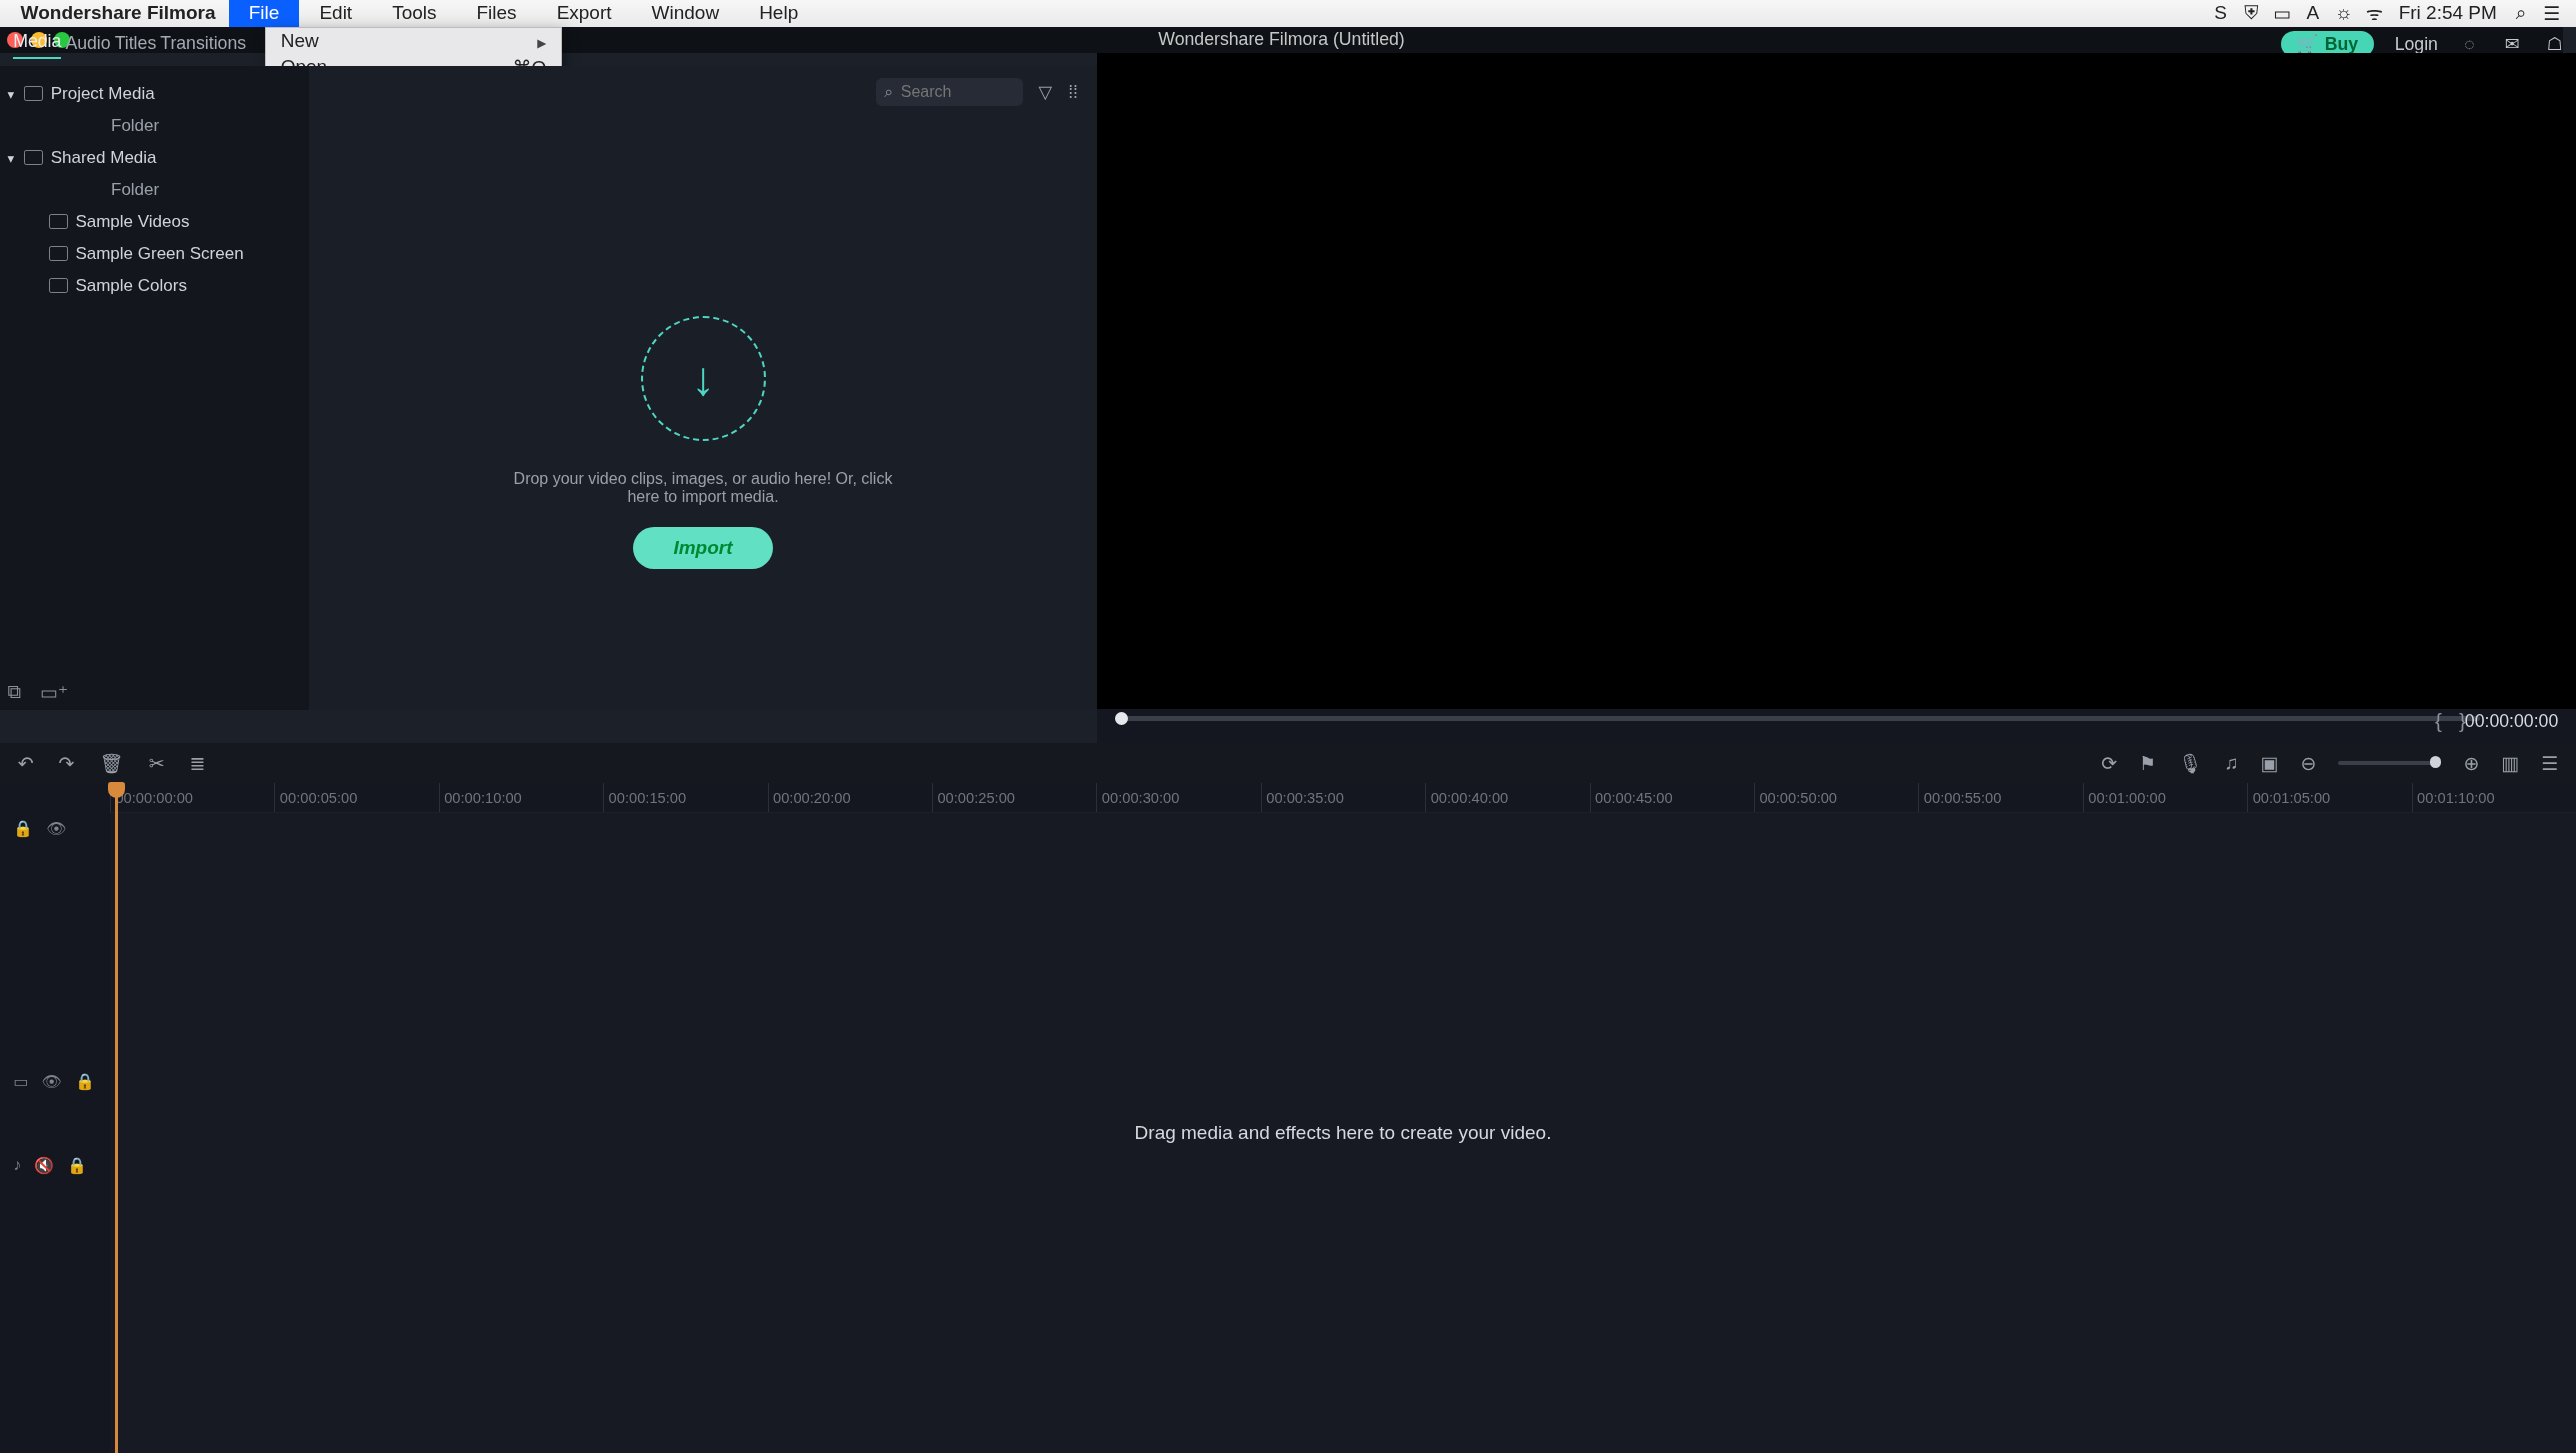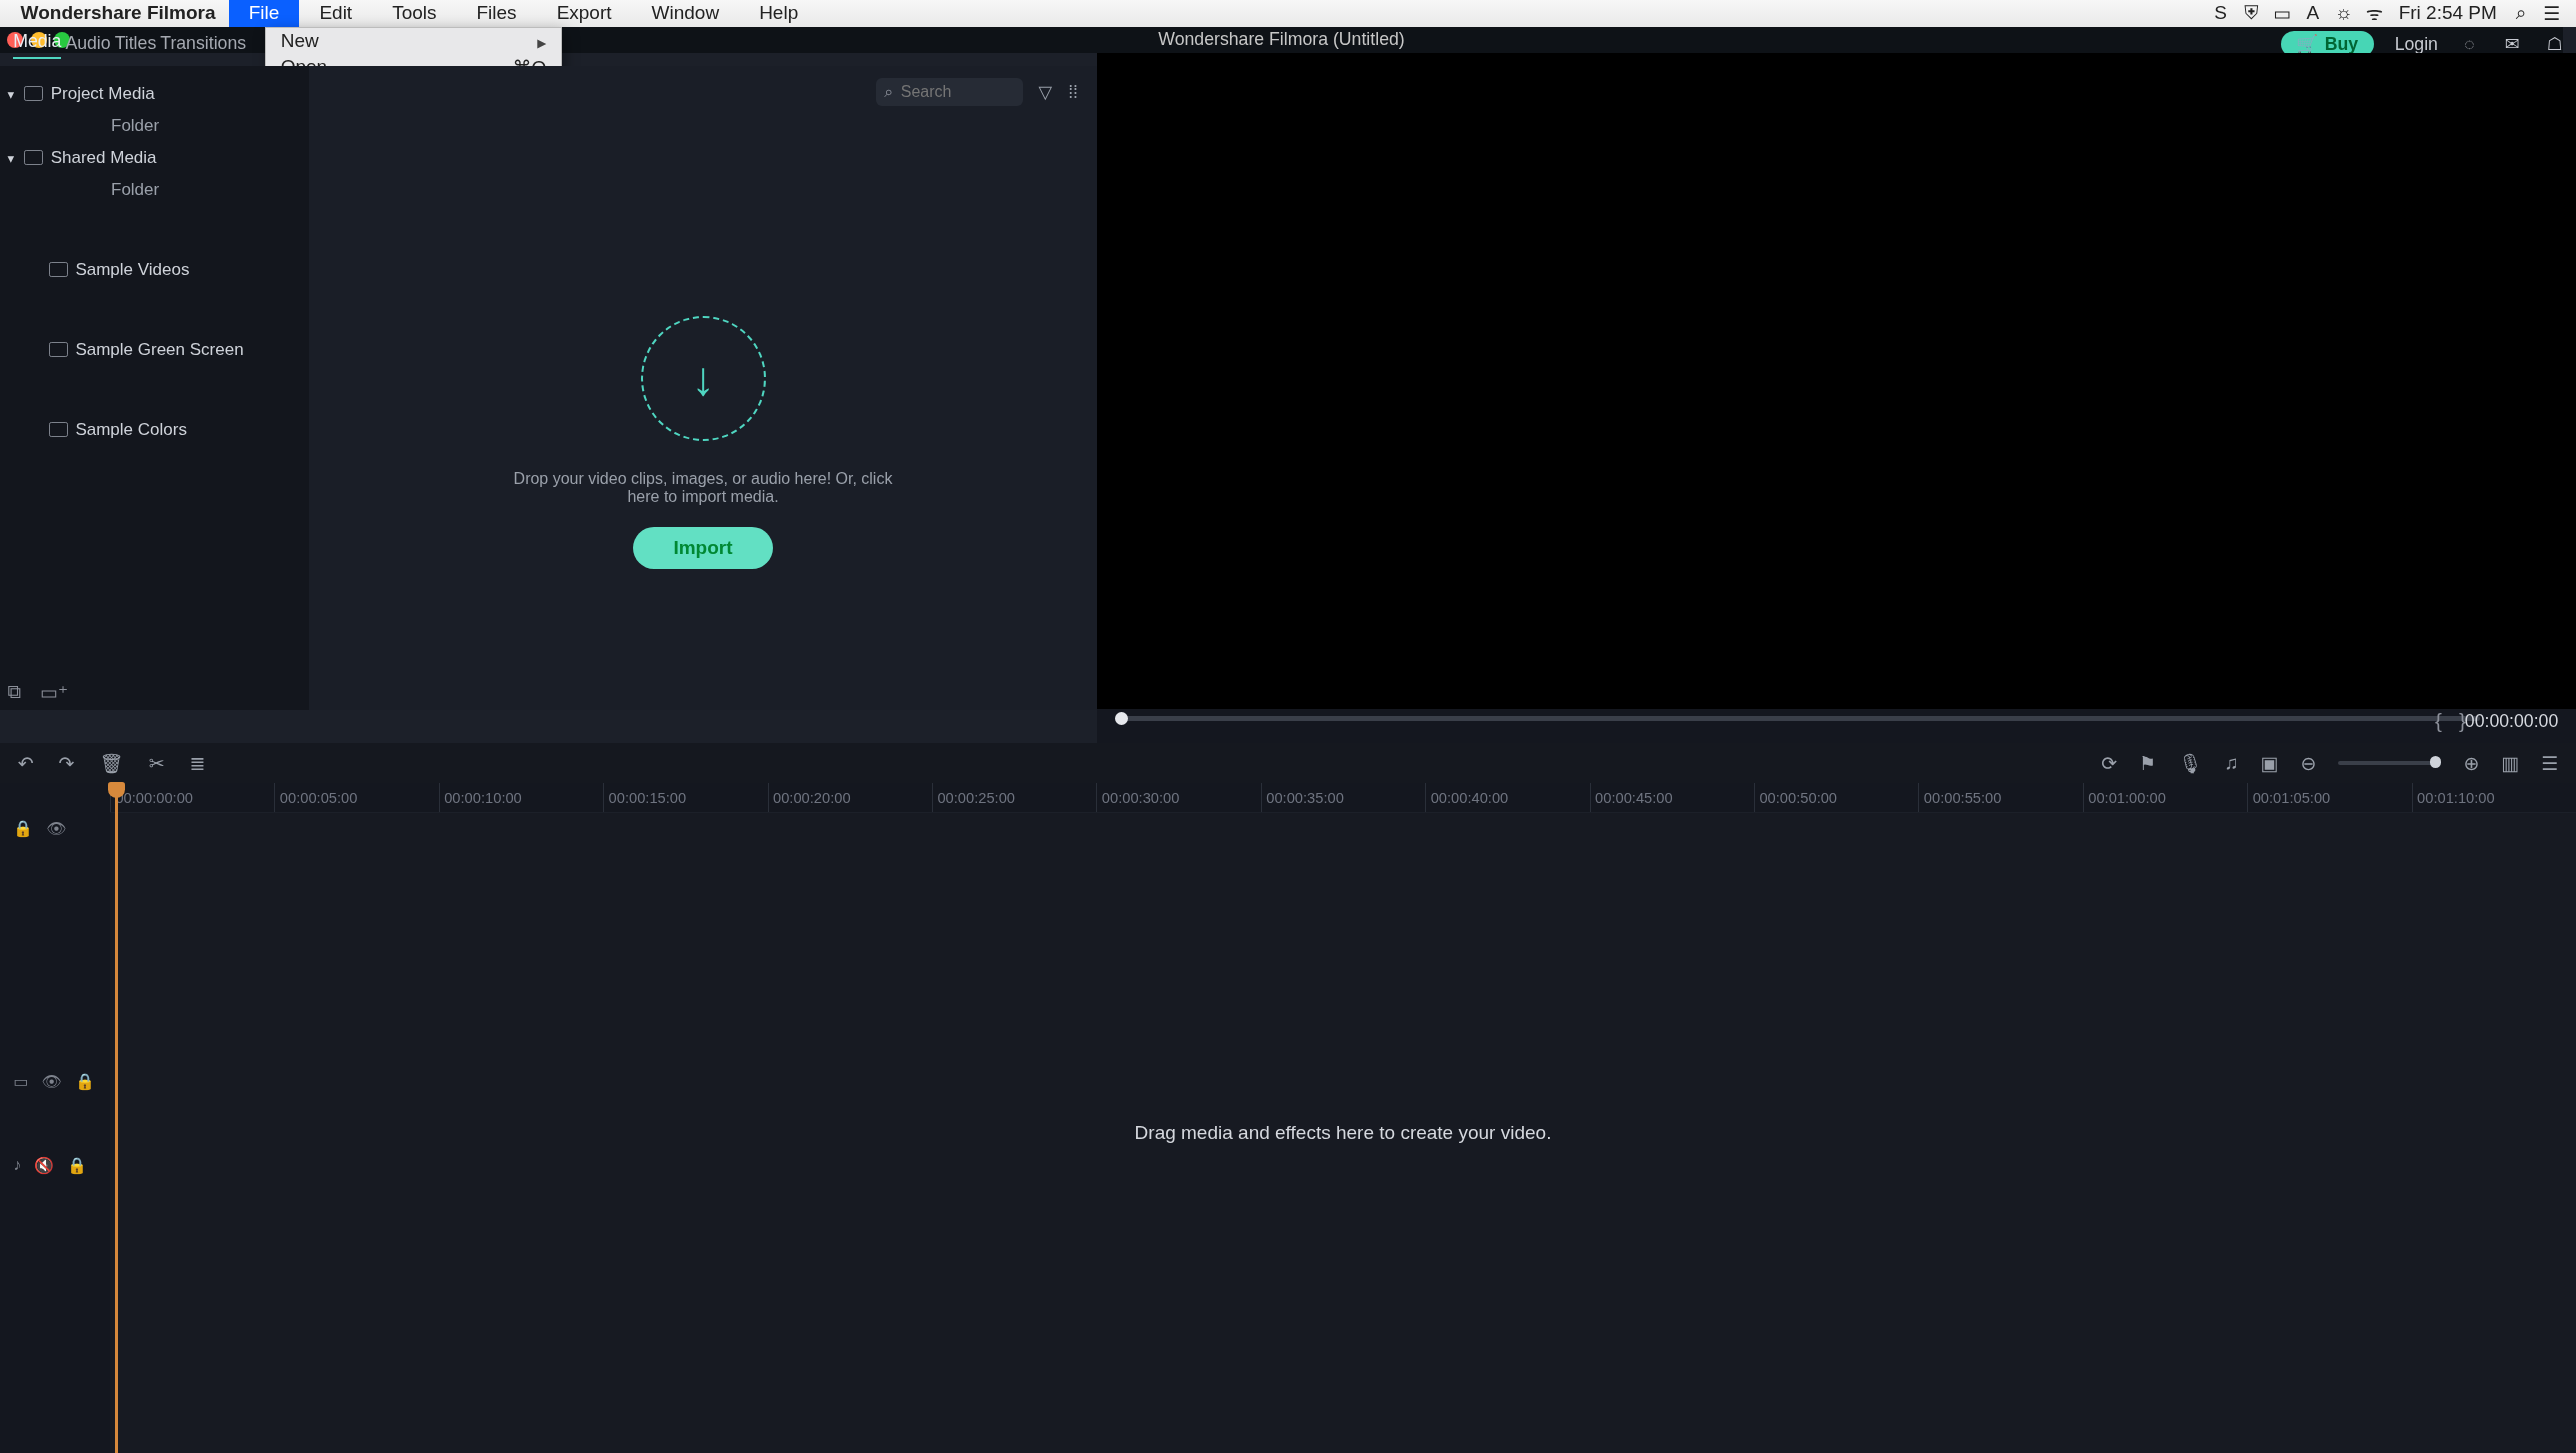--- a/index.html
+++ b/index.html
@@ -41,36 +41,36 @@
 #apptabs .tab.active { color:#eaeef4; border-bottom:2.9px solid #4fd6c1; }
 
 
 #appright { position:absolute; top:28px; right:10.3px; height:32px; display:flex; align-items:center; gap:20.6px; font-size:17.7px; color:#c7cad1; }
 #appright .buy { background:#47d6b5; color:#063; padding:2.9px 16px; border-radius:735px; font-weight:600; display:flex; align-items:center; gap:5.9px; }
 #appright .ico { width:22px; text-align:center; }
 
 
 #sidebar { position:absolute; top:66px; left:0; width:309px; bottom:743px; background:#13161d; font-size:17px; color:#cfd3da; padding-top:11.8px; }
 #sidebar .node { display:flex; align-items:center; height:32px; padding-left:7.4px; gap:7.4px; }
-#sidebar .node.child { padding-left:49px;margin-top:48px; }
+#sidebar .node.child { padding-left:49px; }
 #sidebar .node.child2 { padding-left:79px; color:#9aa0aa;margin-left:32px; }
 .tw::before{content:"▾"; font-size:13.2px; margin-right:2.9px;}
 #sidebar .fico{ width:19px; height:14.7px; border:1.5px solid #7d828c; border-radius:2.2px; }
 
 #sidebar .sbtools { position:absolute; bottom:5.9px; left:7.4px; display:flex; gap:19px; color:#8c909a; font-size:19px;}
 
 #mediapane { position:absolute; top:66px; left:309px; width:788px; bottom:743px; background:#1a1e27; }
 #mediapane .toolbar { position:absolute; top:0; left:0; right:0; height:52px; display:flex; align-items:center; justify-content:flex-end; gap:16px; padding-right:19px; }
 .searchbox { width:147px; height:28px; background:#262b35; border-radius:5.9px; display:flex; align-items:center; padding:0 8.8px; color:#8c909a; font-size:16px; gap:7.4px;}
 .searchbox input { background:transparent; border:none; outline:none; color:#cfd3da; font-size:16px; width:88px;}
 .tbico { color:#9aa0aa; font-size:17.7px; }
 
 #droparea { position:absolute; top:250px; left:50%; transform:translateX(-50%); width:412px; text-align:center; color:#9aa0aa; font-size:16px;}
 #droparea .circle{ width:125px; height:125px; border:2.9px dashed #4fd6c1; border-radius:50%; margin:0 auto 29px; display:flex; align-items:center; justify-content:center; color:#4fd6c1; font-size:47px;}
-#droparea .importbtn { margin-top:20.6px; display:inline-block; background:#62e0c3; color:#083; padding:10.3px 40px; border-radius:735px; font-size:19px; font-weight:600;}
+#droparea .importbtn { margin-top:20.6px; display:inline-block; background:#62e0c3; color:#083; padding:10.3px 40px; border-radius:735px; font-size:19px; font-weight:600;font-style:italic;}
 
 #preview { position:absolute; top:53px; left:1097px; right:0; bottom:743px; background:#000; }
 #previewtrans { position:absolute; left:1097px; right:0; bottom:695px; height:49px; background:#14171f; }
 #previewtrans .scrub{ position:absolute; top:7.4px; left:17.7px; right:96px; height:4.4px; background:#3a3f49; border-radius:2.2px;}
 #previewtrans .scrub .knob{ position:absolute; left:0; top:-4.4px; width:13.2px; height:13.2px; border-radius:50%; background:#e6e8ec;}
 #previewtrans .tc{ position:absolute; right:17.7px; top:1.5px; color:#d7dae0; font-size:17.7px; font-variant-numeric:tabular-nums;}
 #previewtrans .brk{ position:absolute; right:110px; top:0; color:#8c909a; font-size:20.6px;}
 #previewbar { position:absolute; left:1097px; right:0; bottom:646px; height:49px; background:#14171f; display:flex; align-items:center; }
 #previewbar .pleft{ display:flex; gap:22px; padding-left:25px; color:#b9bdc6; font-size:19px;}
 #previewbar .pright{ margin-left:auto; display:flex; align-items:center; gap:22px; padding-right:22px; color:#b9bdc6; font-size:17.7px;}

